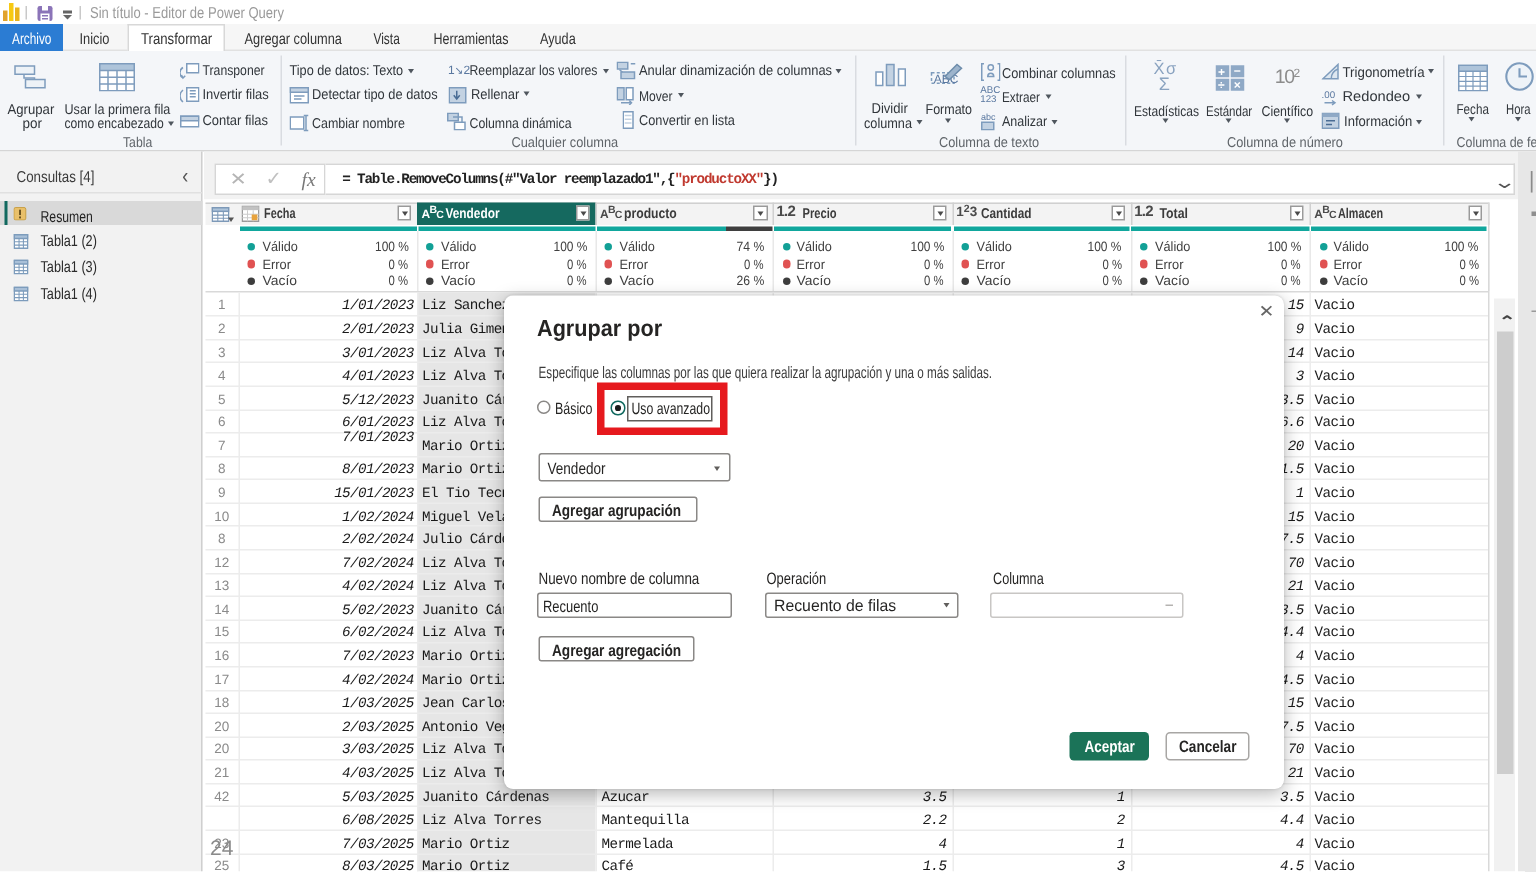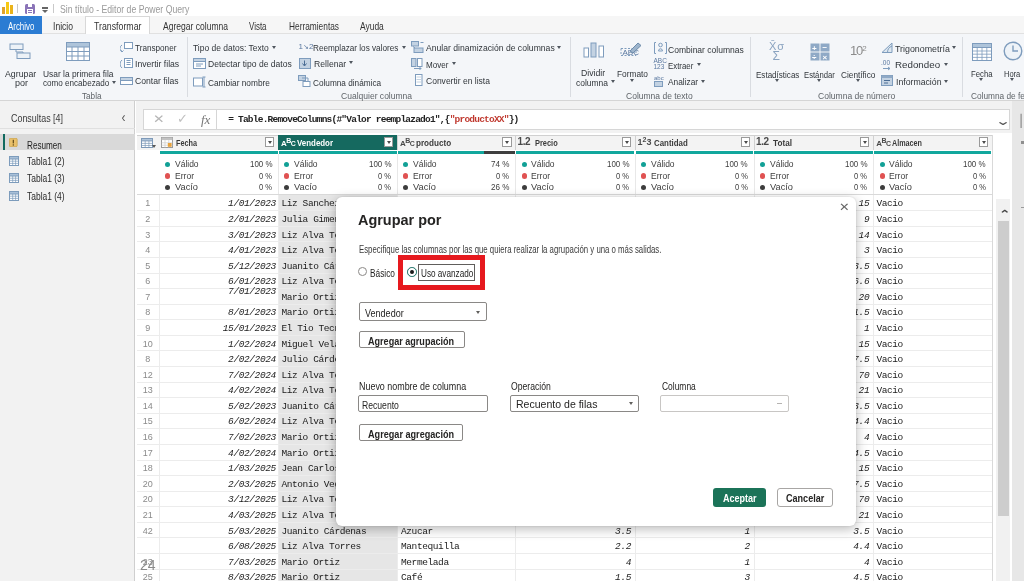--- a/index.html
+++ b/index.html
@@ -538,21 +538,21 @@
 <div class="ab nw" style="left:147.8px;top:478.7px;transform:translateX(-50%);font-size:9px;color:#8a8a8a;">20</div>
 <div class="ab nw mono" style="left:275.8px;top:478.7px;transform:translateX(-100%);font-style:italic;font-size:9.5px;letter-spacing:-0.4px;color:#1a1a1a;">2/03/2025</div>
 <div class="ab nw mono" style="left:281.4px;top:478.7px;font-size:9.5px;letter-spacing:-0.4px;color:#1a1a1a;">Antonio Vega</div>
 <div class="ab nw mono" style="left:401.0px;top:478.7px;font-size:9.5px;letter-spacing:-0.4px;color:#1a1a1a;">Queso</div>
 <div class="ab nw mono" style="left:631.0px;top:478.7px;transform:translateX(-100%);font-style:italic;font-size:9.5px;letter-spacing:-0.4px;color:#1a1a1a;">7.5</div>
 <div class="ab nw mono" style="left:749.8px;top:478.7px;transform:translateX(-100%);font-style:italic;font-size:9.5px;letter-spacing:-0.4px;color:#1a1a1a;">1</div>
 <div class="ab nw mono" style="left:869.2px;top:478.7px;transform:translateX(-100%);font-style:italic;font-size:9.5px;letter-spacing:-0.4px;color:#1a1a1a;">7.5</div>
 <div class="ab nw mono" style="left:876.4px;top:478.7px;font-size:9.5px;letter-spacing:-0.4px;color:#1a1a1a;">Vacio</div>
 <div class="ab" style="left:136.5px;top:506.2px;width:855.4px;height:0.8px;background:#ececec;"></div>
 <div class="ab nw" style="left:147.8px;top:494.3px;transform:translateX(-50%);font-size:9px;color:#8a8a8a;">20</div>
-<div class="ab nw mono" style="left:275.8px;top:494.3px;transform:translateX(-100%);font-style:italic;font-size:9.5px;letter-spacing:-0.4px;color:#1a1a1a;">3/12/2025</div>
+<div class="ab nw mono" style="left:275.8px;top:494.3px;transform:translateX(-100%);font-style:italic;font-size:9.5px;letter-spacing:-0.4px;color:#1a1a1a;">3/03/2025</div>
 <div class="ab nw mono" style="left:281.4px;top:494.3px;font-size:9.5px;letter-spacing:-0.4px;color:#1a1a1a;">Liz Alva Torres</div>
 <div class="ab nw mono" style="left:401.0px;top:494.3px;font-size:9.5px;letter-spacing:-0.4px;color:#1a1a1a;">Jamón</div>
 <div class="ab nw mono" style="left:631.0px;top:494.3px;transform:translateX(-100%);font-style:italic;font-size:9.5px;letter-spacing:-0.4px;color:#1a1a1a;">70</div>
 <div class="ab nw mono" style="left:749.8px;top:494.3px;transform:translateX(-100%);font-style:italic;font-size:9.5px;letter-spacing:-0.4px;color:#1a1a1a;">1</div>
 <div class="ab nw mono" style="left:869.2px;top:494.3px;transform:translateX(-100%);font-style:italic;font-size:9.5px;letter-spacing:-0.4px;color:#1a1a1a;">70</div>
 <div class="ab nw mono" style="left:876.4px;top:494.3px;font-size:9.5px;letter-spacing:-0.4px;color:#1a1a1a;">Vacio</div>
 <div class="ab" style="left:136.5px;top:521.8px;width:855.4px;height:0.8px;background:#ececec;"></div>
 <div class="ab nw" style="left:147.8px;top:509.9px;transform:translateX(-50%);font-size:9px;color:#8a8a8a;">21</div>
 <div class="ab nw mono" style="left:275.8px;top:509.9px;transform:translateX(-100%);font-style:italic;font-size:9.5px;letter-spacing:-0.4px;color:#1a1a1a;">4/03/2025</div>
 <div class="ab nw mono" style="left:281.4px;top:509.9px;font-size:9.5px;letter-spacing:-0.4px;color:#1a1a1a;">Liz Alva Torres</div>

